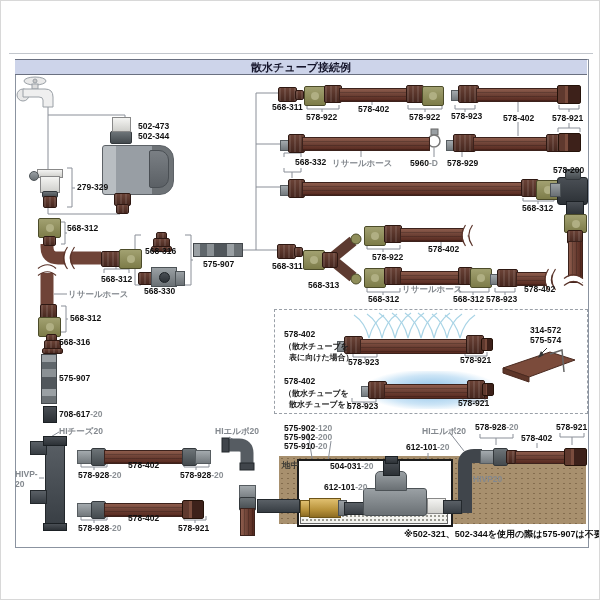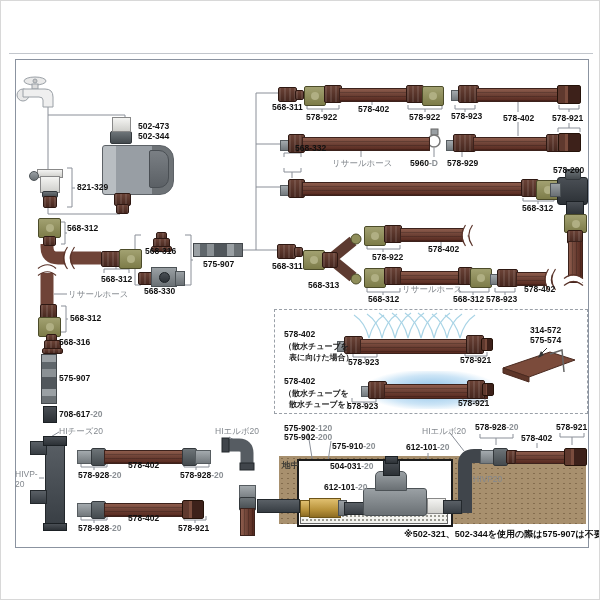--- a/index.html
+++ b/index.html
@@ -2,21 +2,21 @@
 <html><head>
 <meta charset="utf-8">
 <style>
   html,body{margin:0;padding:0;background:#fff;}
   #stage{position:relative;width:600px;height:600px;background:#fff;overflow:hidden;
          font-family:"Liberation Sans","DejaVu Sans",sans-serif;border:1px solid #d8d8d8;box-sizing:border-box;}
   .abs{position:absolute;box-sizing:border-box;}
   svg.layer{position:absolute;left:0;top:0;pointer-events:none;}
   
   .lbl{position:absolute;font-size:8.5px;font-weight:bold;color:#111;line-height:9px;white-space:nowrap;}
-  .lblg{position:absolute;font-size:8.5px;font-weight:normal;color:#83888e;line-height:9px;white-space:nowrap;}
+  .lblg{position:absolute;font-size:8.5px;font-weight:bold;color:#83888e;line-height:9px;white-space:nowrap;}
   .lbld{position:absolute;font-size:8.5px;font-weight:bold;color:#3e3c36;line-height:9px;white-space:nowrap;}
   .sfx{color:#8a8f94;}
   .note{position:absolute;font-size:8px;font-weight:bold;color:#222;line-height:9px;white-space:nowrap;}
   
   .hose{position:absolute;border:1px solid #3c221c;
         background:repeating-linear-gradient(180deg,rgba(0,0,0,0) 0 3px,rgba(0,0,0,.20) 3px 4px),
                    linear-gradient(180deg,#8d5c4c,#6f4337 45%,#57291f);}
   .vhose{position:absolute;border:1px solid #3c221c;
         background:repeating-linear-gradient(90deg,rgba(0,0,0,0) 0 3px,rgba(0,0,0,.20) 3px 4px),
                    linear-gradient(90deg,#8d5c4c,#6f4337 45%,#57291f);}
@@ -54,20 +54,21 @@
   .white-part{position:absolute;background:linear-gradient(180deg,#f4f4f2,#cfcfcb);border:1px solid #888;}
   .foot{position:absolute;font-size:9px;font-weight:bold;color:#111;white-space:nowrap;}
 </style>
 </head>
 <body>
 
 <div id="stage">
 
   <div id="topline"></div>
   <div id="frame"></div>
+  <div id="hdr"><span>散水チューブ接続例</span></div>
 
   <div id="soil"></div>
   <div id="dashbox"></div>
   <div class="glow"></div>
 
   <svg class="layer" width="600" height="600">
 
     <g stroke="#8a8f98" stroke-width="1" fill="none">
       <path d="M47,106 V213 M47,114 H124 V118 M119,206 V213 M47,213 H119"></path>
       <path d="M66,167 H71 V206 H66 M71,187 H74"></path>
@@ -295,41 +296,41 @@
       <path d="M464.5,224 c-5,7 -5,14 0,21 M471.5,224 c-5,7 -5,14 0,21" stroke="#5a342a" stroke-width="1.2"></path>
       <path d="M551,268 c-5,7 -5,14 0,21" stroke="#fff" stroke-width="5"></path>
       <path d="M547.5,268 c-5,7 -5,14 0,21 M554.5,268 c-5,7 -5,14 0,21" stroke="#5a342a" stroke-width="1.2"></path>
       <path d="M563,281 c6,-5 13,-5 19,0" stroke="#fff" stroke-width="5"></path>
       <path d="M563,277.5 c6,-5 13,-5 19,0 M563,284.5 c6,-5 13,-5 19,0" stroke="#5a342a" stroke-width="1.2"></path>
     </g>
   </svg>
 
   <div class="lbl" style="left:137px;top:121px;">502-473</div>
   <div class="lbl" style="left:137px;top:131px;">502-344</div>
-  <div class="lbl" style="left:76px;top:182px;">821-329</div>
+  <div class="lbl" style="left:76px;top:182px;">279-329</div>
   <div class="lbl" style="left:66px;top:223px;">568-312</div>
   <div class="lbl" style="left:100px;top:274px;">568-312</div>
   <div class="lblg" style="left:67px;top:289px;">リサールホース</div>
   <div class="lbl" style="left:69px;top:313px;">568-312</div>
   <div class="lbl" style="left:58px;top:337px;">568-316</div>
   <div class="lbl" style="left:58px;top:373px;">575-907</div>
   <div class="lbl" style="left:58px;top:409px;"><span>708-617</span><span class="sfx">-20</span></div>
 
   <div class="lbl" style="left:144px;top:246px;">568-316</div>
   <div class="lbl" style="left:202px;top:259px;">575-907</div>
   <div class="lbl" style="left:143px;top:286px;">568-330</div>
 
   <div class="lbl" style="left:271px;top:102px;">568-311</div>
   <div class="lbl" style="left:305px;top:112px;">578-922</div>
   <div class="lbl" style="left:357px;top:104px;">578-402</div>
   <div class="lbl" style="left:408px;top:112px;">578-922</div>
   <div class="lbl" style="left:450px;top:111px;">578-923</div>
   <div class="lbl" style="left:502px;top:113px;">578-402</div>
   <div class="lbl" style="left:551px;top:113px;">578-921</div>
-  <div class="lbl" style="left:274px;top:143px;padding-left:20px;">568-332</div>
+  <div class="lbl" style="left:274px;top:157px;padding-left:20px;">568-332</div>
   <div class="lblg" style="left:331px;top:158px;">リサールホース</div>
   <div class="lbl" style="left:409px;top:158px;"><span>5960</span><span class="sfx">-D</span></div>
   <div class="lbl" style="left:446px;top:158px;">578-929</div>
   <div class="lbl" style="left:552px;top:165px;">578-200</div>
   <div class="lbl" style="left:521px;top:203px;">568-312</div>
 
   <div class="lbl" style="left:271px;top:261px;">568-311</div>
   <div class="lbl" style="left:307px;top:280px;">568-313</div>
   <div class="lbl" style="left:371px;top:252px;">578-922</div>
   <div class="lbl" style="left:427px;top:244px;">578-402</div>
@@ -358,21 +359,21 @@
   <div class="lbl" style="left:77px;top:470px;"><span>578-928</span><span class="sfx">-20</span></div>
   <div class="lbl" style="left:127px;top:460px;">578-402</div>
   <div class="lbl" style="left:179px;top:470px;"><span>578-928</span><span class="sfx">-20</span></div>
   <div class="lbl" style="left:77px;top:523px;"><span>578-928</span><span class="sfx">-20</span></div>
   <div class="lbl" style="left:127px;top:513px;">578-402</div>
   <div class="lbl" style="left:177px;top:523px;">578-921</div>
   <div class="lblg" style="left:214px;top:426px;">HIエルボ20</div>
 
   <div class="lbl" style="left:283px;top:423px;"><span>575-902</span><span class="sfx">-120</span></div>
   <div class="lbl" style="left:283px;top:432px;"><span>575-902</span><span class="sfx">-200</span></div>
-  <div class="lbl" style="left:283px;top:441px;margin-left:48px;"><span>575-910</span><span class="sfx">-20</span></div>
+  <div class="lbl" style="left:283px;top:441px;"><span>575-910</span><span class="sfx">-20</span></div>
   <div class="lblg" style="left:421px;top:426px;">HIエルボ20</div>
   <div class="lbl" style="left:405px;top:442px;"><span>612-101</span><span class="sfx">-20</span></div>
   <div class="lbl" style="left:474px;top:422px;"><span>578-928</span><span class="sfx">-20</span></div>
   <div class="lbl" style="left:520px;top:433px;">578-402</div>
   <div class="lbl" style="left:555px;top:422px;">578-921</div>
   <div class="lbld" style="left:281px;top:460px;">地中</div>
   <div class="lbl" style="left:329px;top:461px;"><span>504-031</span><span class="sfx">-20</span></div>
   <div class="lbl" style="left:323px;top:482px;"><span>612-101</span><span class="sfx">-20</span></div>
   <div class="lblg" style="left:472px;top:474px;">HIVP20</div>
 

